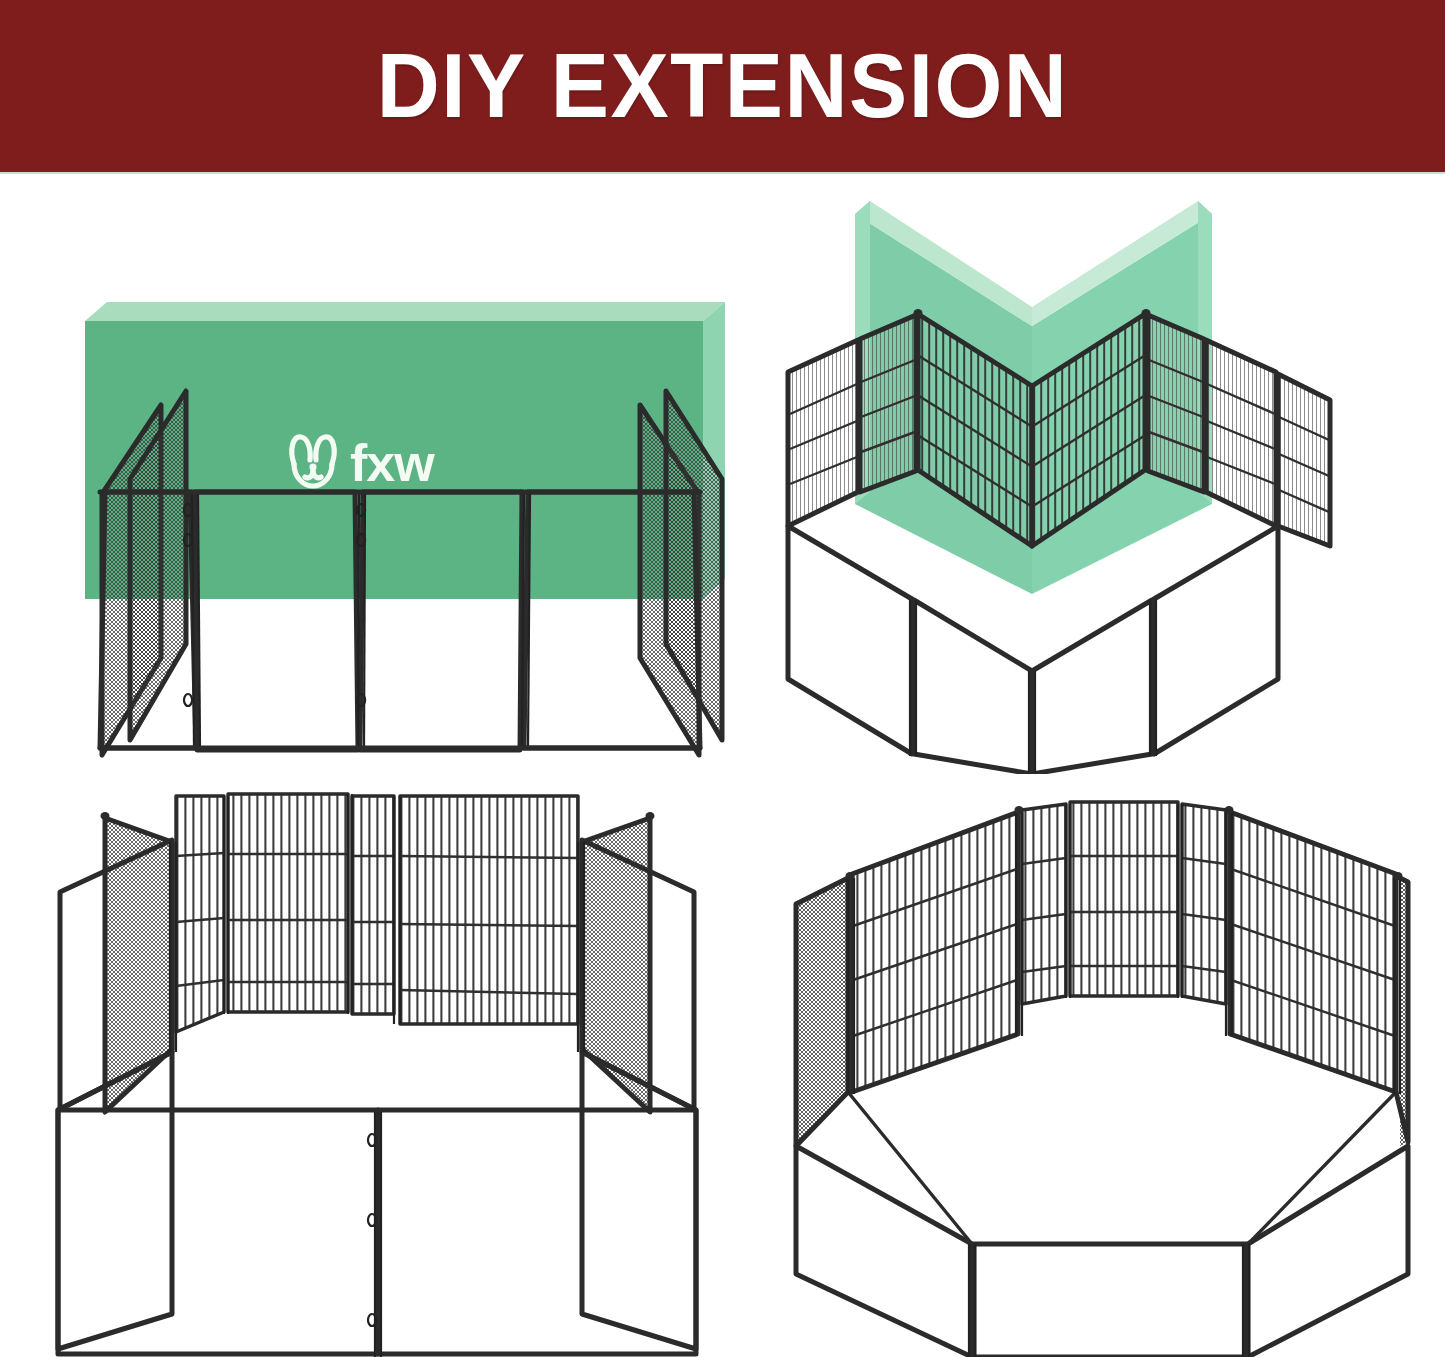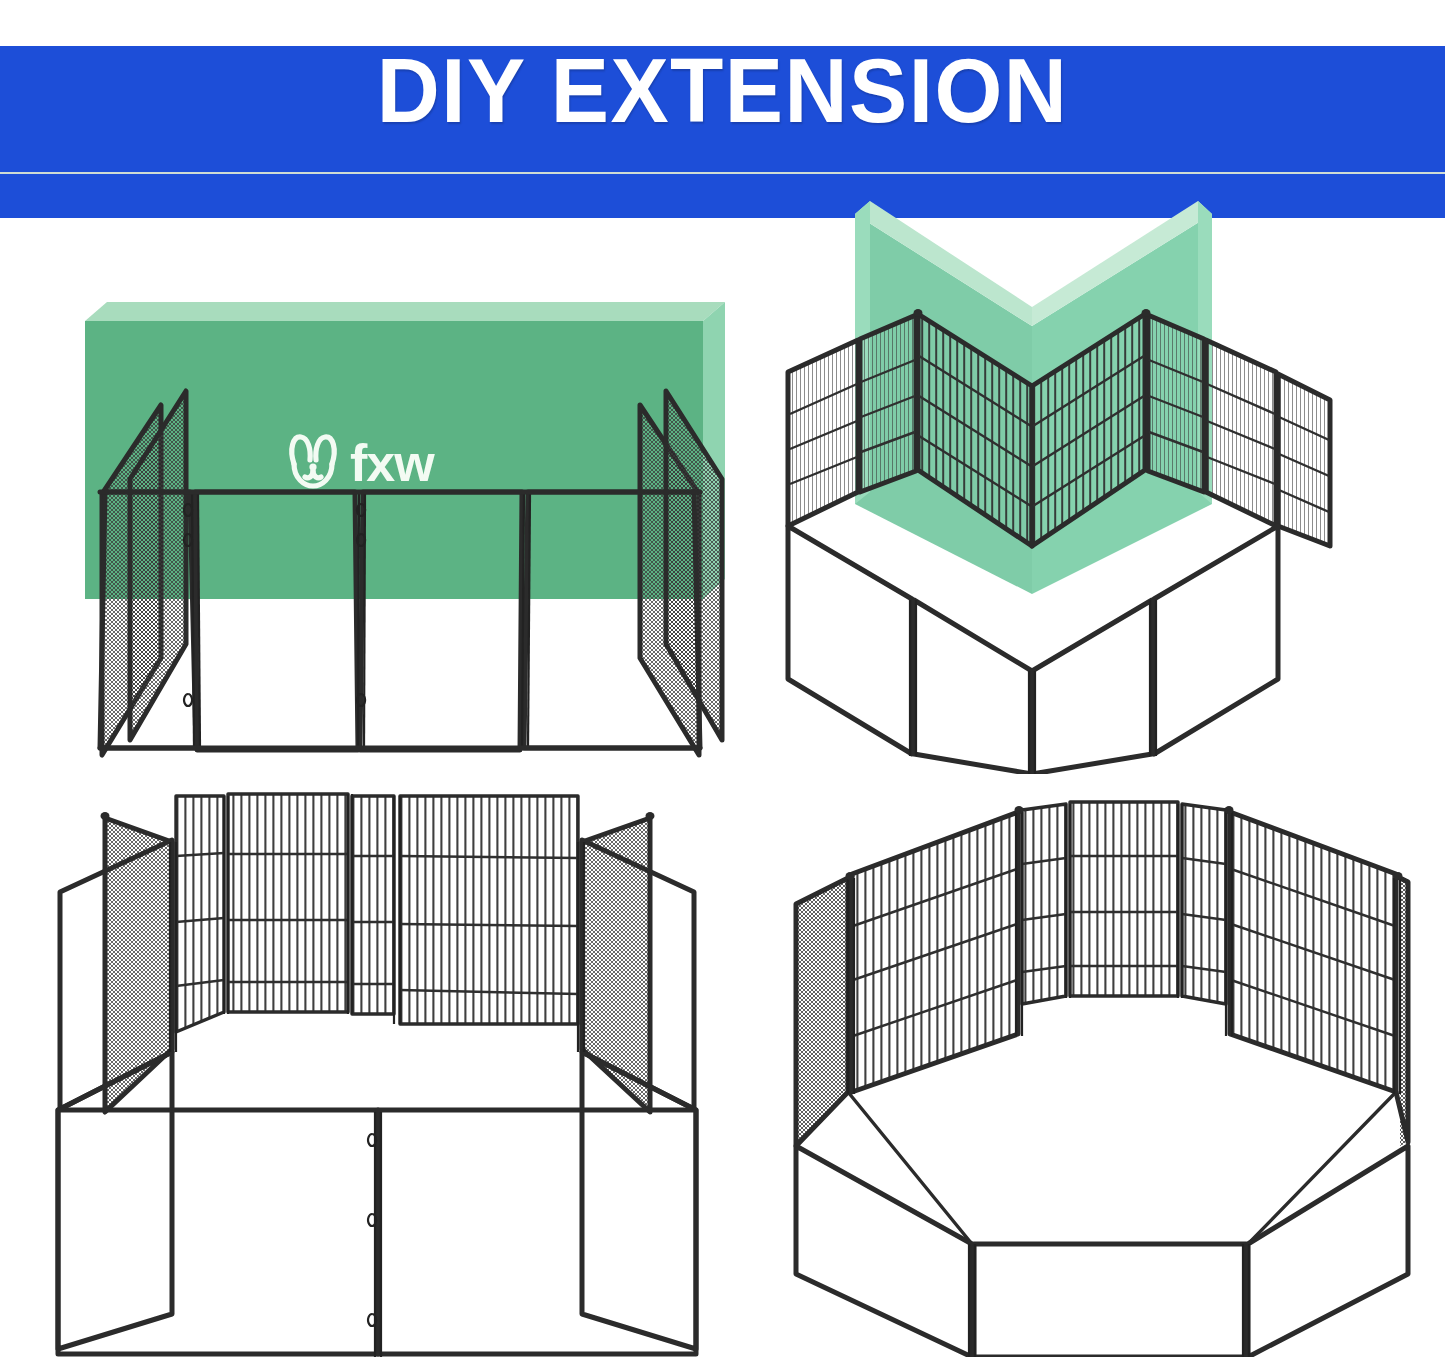--- a/index.html
+++ b/index.html
@@ -7,22 +7,22 @@
   body {
     width:1445px; height:1357px;
     font-family:"Liberation Sans", sans-serif;
     overflow:hidden; position:relative;
   }
 
   
   .header {
     position:absolute; left:0; top:0;
     width:1445px; height:172px;
-    background:#1d4ed8;
-    display:flex; align-items:flex-start; justify-content:center;margin-top:46px;
+    background:#7f1d1d;
+    display:flex; align-items:center; justify-content:center;
   }
   .header-title {
     color:#FFFFFF;
     font-size:90px;
     font-weight:700;
     letter-spacing:1.5px;
     line-height:1;
     transform:scaleX(0.97);
     text-shadow:1px 2px 2px rgba(0,0,0,.18);
     font-family:"Liberation Sans", sans-serif;

